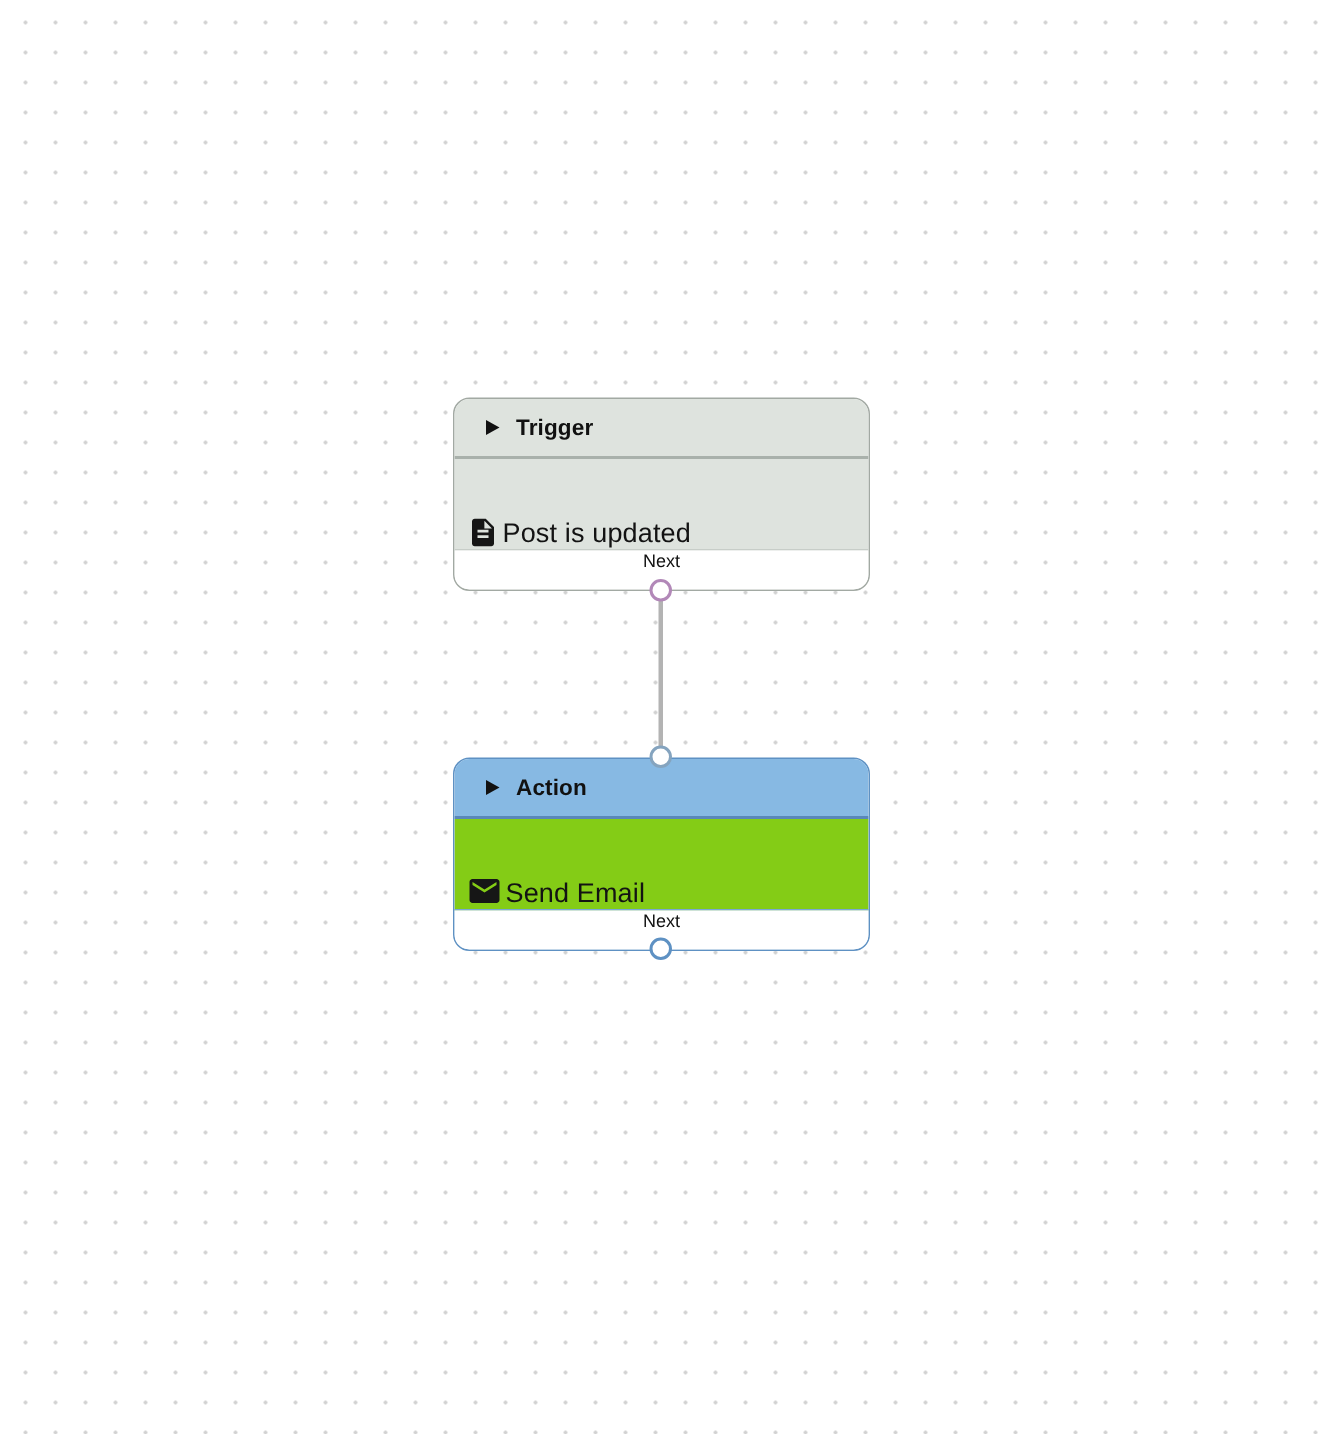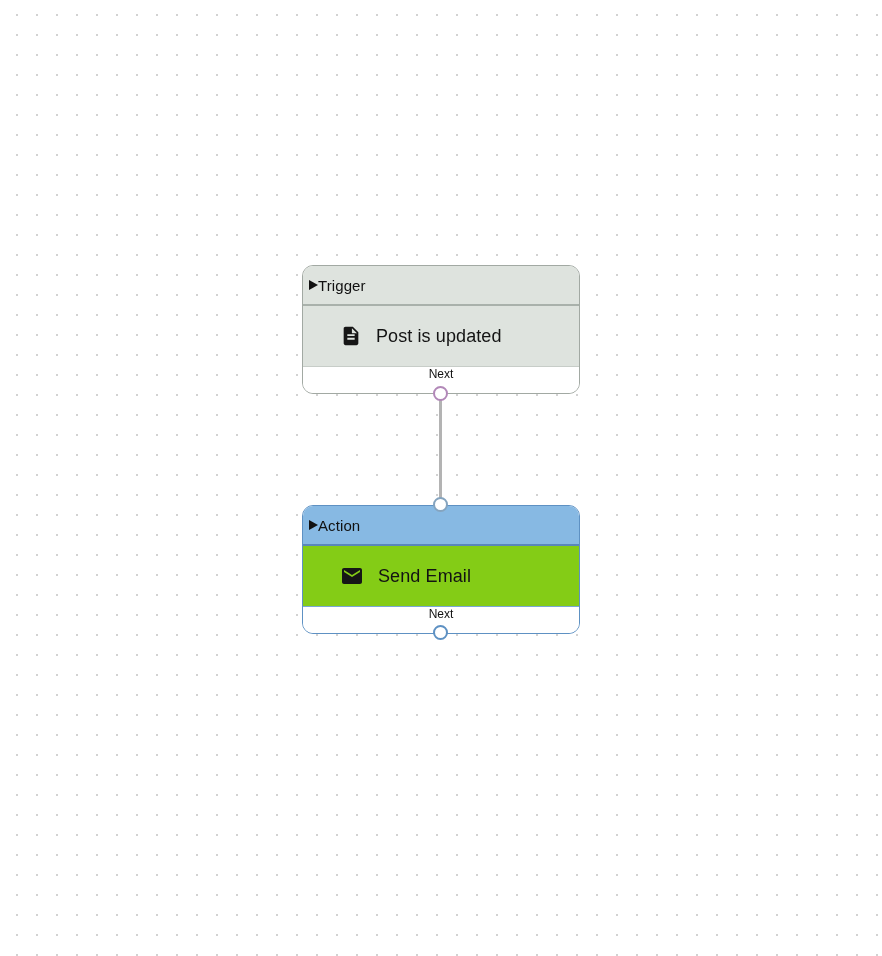--- a/index.html
+++ b/index.html
@@ -40,21 +40,23 @@
     left: 302px;
     top: 505px;
     border: 1.5px solid #5e91c3;
   }
 
   .node-header {
     height: 38px;
     flex: 0 0 auto;
     display: flex;
     align-items: center;
-    padding: 0 6px;
+    padding: 0 21px;
+    gap: 11px;
+    font-weight: bold;
   }
   .node-trigger .node-header {
     background: #dee3de;
     border-bottom: 2px solid #a9b1ab;
   }
   .node-action .node-header {
     background: #87b9e3;
     border-bottom: 2px solid #5a87b9;
   }
 
@@ -69,23 +71,23 @@
   .header-label {
     font-size: 15px;
     color: #111111;
     letter-spacing: 0.1px;
   }
 
   .node-main {
     height: 60px;
     flex: 0 0 auto;
     display: flex;
-    align-items: center;
-    padding: 0 37px;
-    gap: 14px;
+    align-items: flex-end;
+    padding: 0 8px;
+    gap: 2px;
   }
   .node-trigger .node-main {
     background: #dee3de;
     border-bottom: 1px solid #c7cdc8;
   }
   .node-action .node-main {
     background: #84cc16;
     border-bottom: 1px solid #79a8d4;
   }
   .node-icon {

